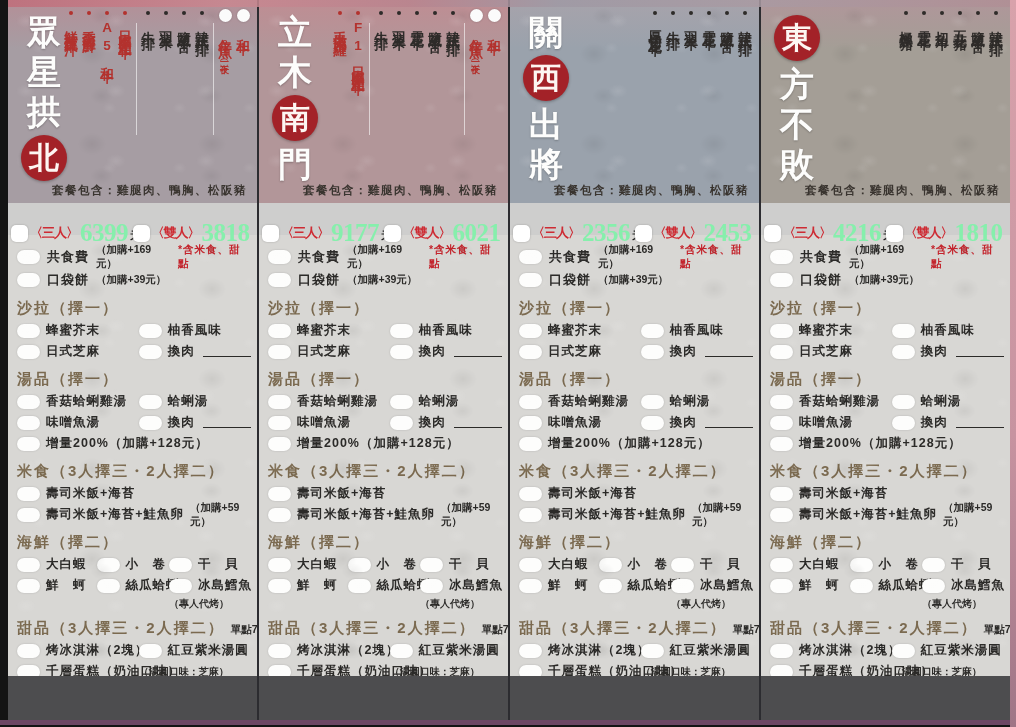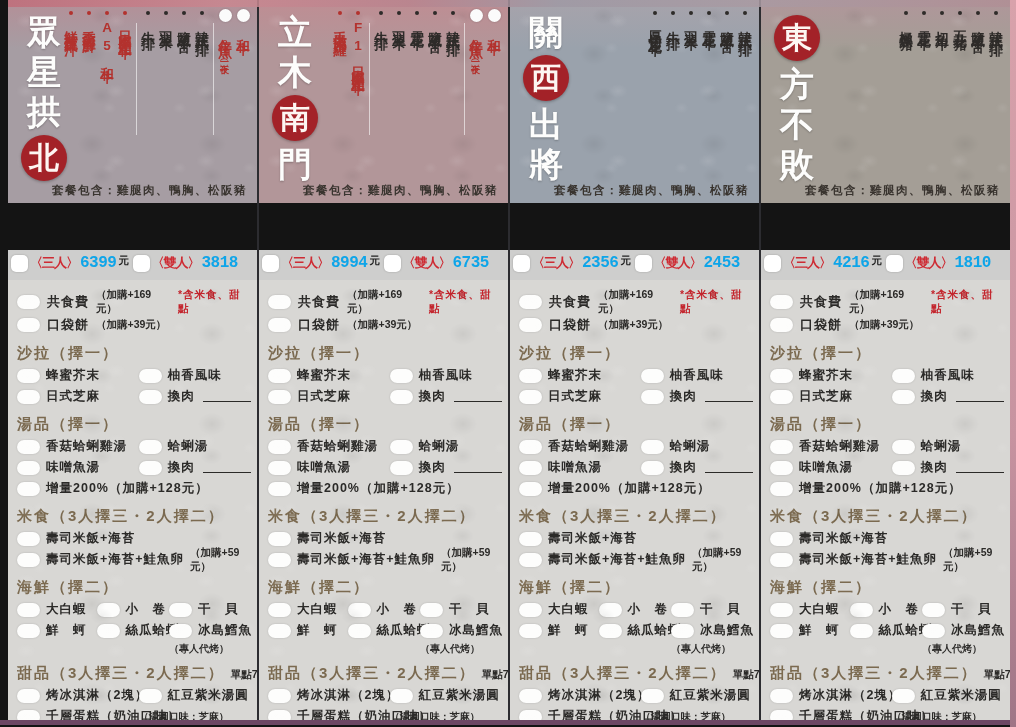--- a/index.html
+++ b/index.html
@@ -32,25 +32,25 @@
   .mk-dot { width:4px; height:4px; border-radius:50%; background:#2e2b29; margin:2px 0 5px; }
   .item-col.red .mk-dot { background:#b3322e; }
   .mk-circle { width:13px; height:13px; border-radius:50%; background:#fbfbfb; margin:0 0 6px; box-shadow:0 0 2px rgba(0,0,0,.25); }
   .vtext { writing-mode:vertical-rl; text-orientation:upright; font-size:13.5px; font-weight:bold; letter-spacing:3px; line-height:17px; color:#2e2b29; max-height:178px; }
   .item-col.red .vtext { color:#b3322e; }
   .vsub { font-size:8px; letter-spacing:0; }
   .vpar { font-size:9px; letter-spacing:1px; line-height:12px; }
   .vdiv { width:1px; height:112px; background:rgba(252,252,252,.6); margin:14px 2px 0; }
   .includes { position:absolute; right:10px; bottom:5px; font-size:11.5px; font-weight:bold; color:#39342f; letter-spacing:1.5px; z-index:2; }
 
-  .price-bar { height:30px; background:rgba(252,252,251,.8); display:flex; align-items:flex-end; padding:8px 3px; position:relative; z-index:2;margin-top:47px; }
+  .price-bar { height:30px; background:rgba(252,252,251,.8); display:flex; align-items:flex-start; padding:16px 3px; position:relative; z-index:2; }
   .price-cell { flex:1; display:flex; align-items:center; gap:2px; min-width:0; }
   .cb-round { width:17px; height:17px; border-radius:5px; background:#ffffff; box-shadow:0 0 2px rgba(0,0,0,.25); flex:none; }
   .bracket { color:#ce2b33; font-weight:bold; font-size:13px; letter-spacing:-1px; white-space:nowrap; }
-  .pnum { color:#0ea5e9; font-weight:bold; font-size:16px; letter-spacing:-.5px; font-family:Liberation Mono, monospace; }
+  .pnum { color:#86efac; font-weight:bold; font-size:25px; letter-spacing:-.5px; font-family:Liberation Serif, serif; }
   .unit { color:#1e1e1e; font-size:10.5px; font-weight:bold; align-self:flex-end; padding-bottom:4px; }
 
   .panel-body { position:relative; height:441px; background:#d8d7d4; padding:11px 6px 0 9px; overflow:hidden; }
   .cb { width:23px; height:14px; border-radius:7px; background:#fdfdfc; box-shadow:0 0 2px rgba(0,0,0,.18); flex:none; }
   .addon-row { display:flex; align-items:center; gap:7px; height:21px; margin-bottom:2px; }
   .lbl { font-size:13px; font-weight:bold; color:#2b2a28; letter-spacing:1px; white-space:nowrap; }
   .paren { font-size:10.5px; font-weight:bold; color:#2b2a28; letter-spacing:0; }
   .rednote { font-size:10.5px; font-weight:bold; color:#c3242c; letter-spacing:1px; }
   .sec { margin-top:9px; }
   .sec-h { font-size:15px; font-weight:bold; color:#7b6a50; letter-spacing:2px; height:19px; margin-bottom:3px; white-space:nowrap; }
@@ -334,27 +334,27 @@
               <span class="mk-dot"></span>
               <span class="vtext">手做天婦羅</span>
             </div>
           </div>
       <div class="includes">套餐包含：雞腿肉、鴨胸、松阪豬</div>
     </div>
     <div class="price-bar">
       <div class="price-cell">
         <span class="cb-round"></span>
         <span class="bracket">〈三人〉</span>
-        <span class="pnum">8994</span>
+        <span class="pnum">9177</span>
         <span class="unit">元</span>
       </div>
       <div class="price-cell">
         <span class="cb-round"></span>
         <span class="bracket">〈雙人〉</span>
-        <span class="pnum">6735</span>
+        <span class="pnum">6021</span>
 
       </div>
     </div>
     <div class="panel-body tex">
       <div class="addon-row">
         <span class="cb"></span>
         <span class="lbl">共食費</span>
         <span class="paren">（加購+169元）</span>
         <span class="rednote">*含米食、甜點</span>
       </div>

